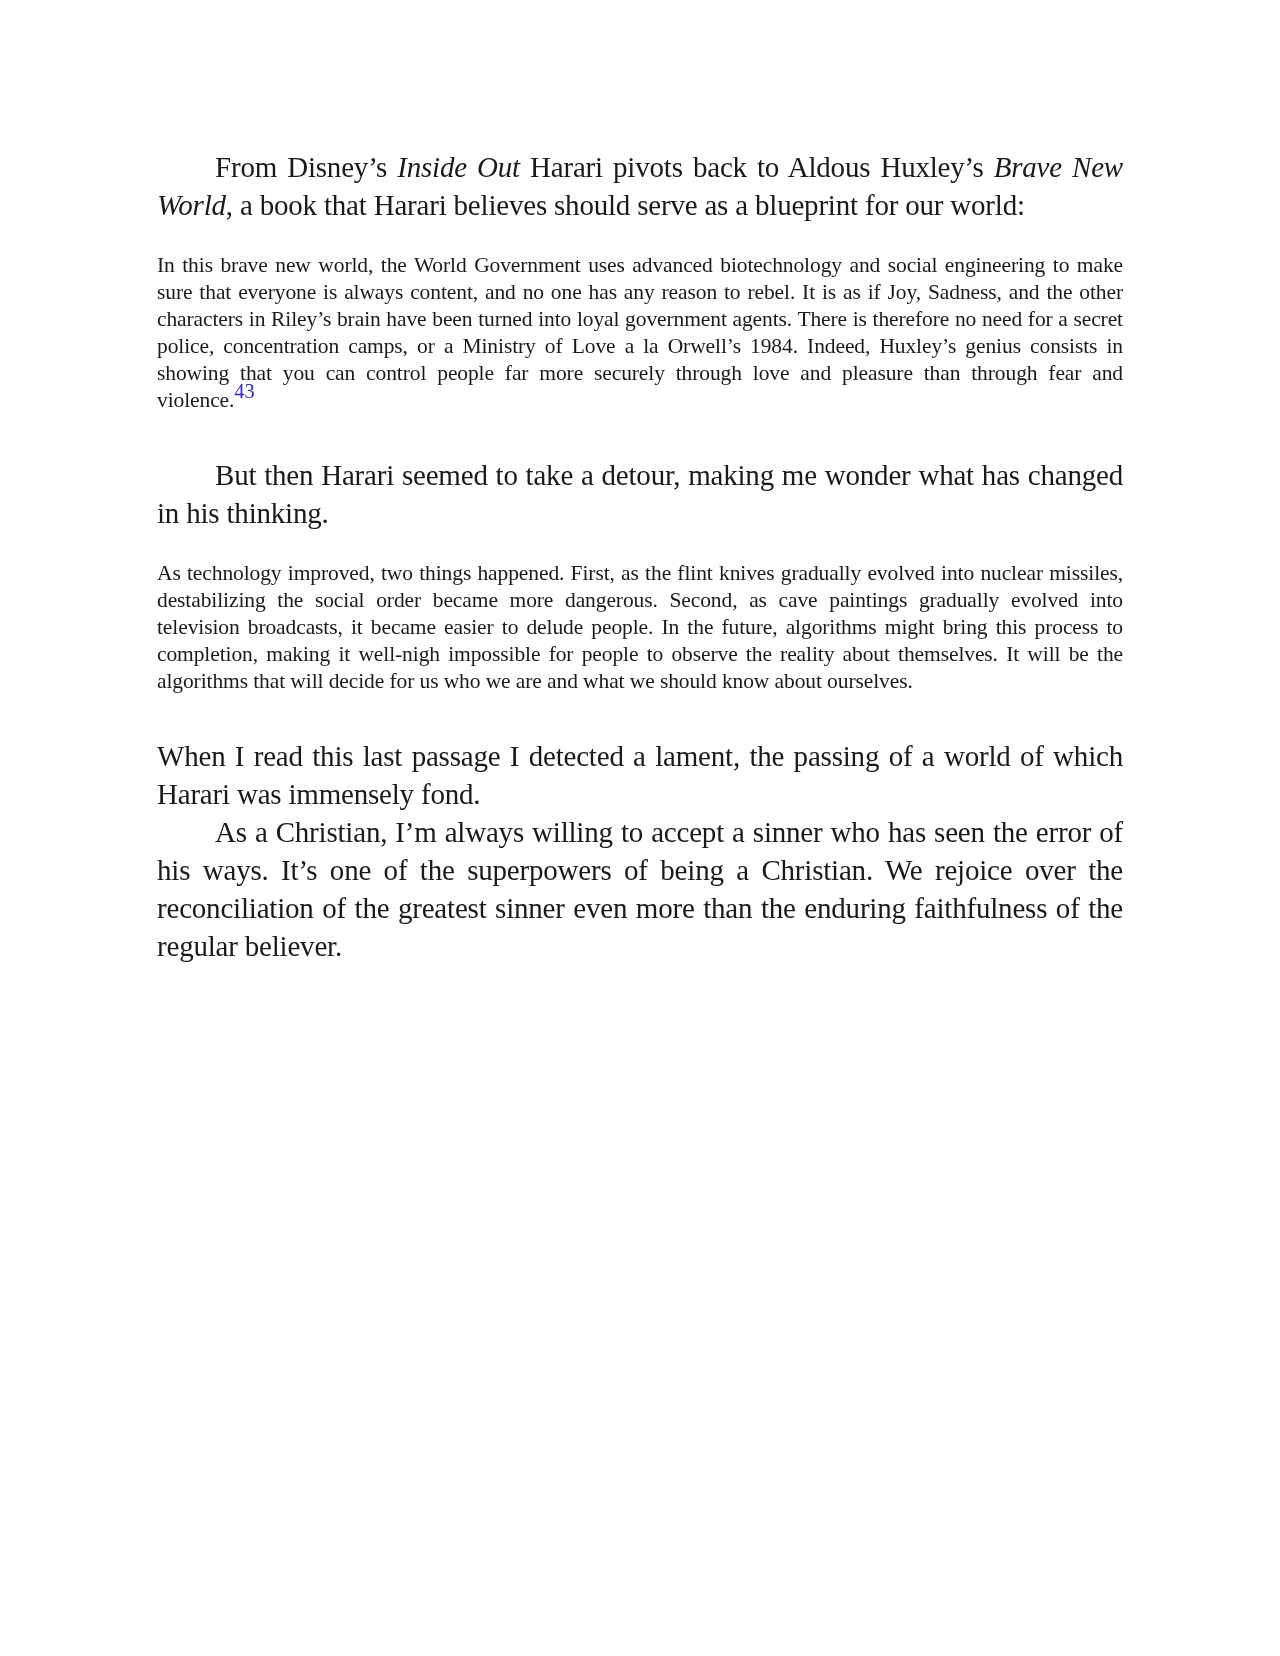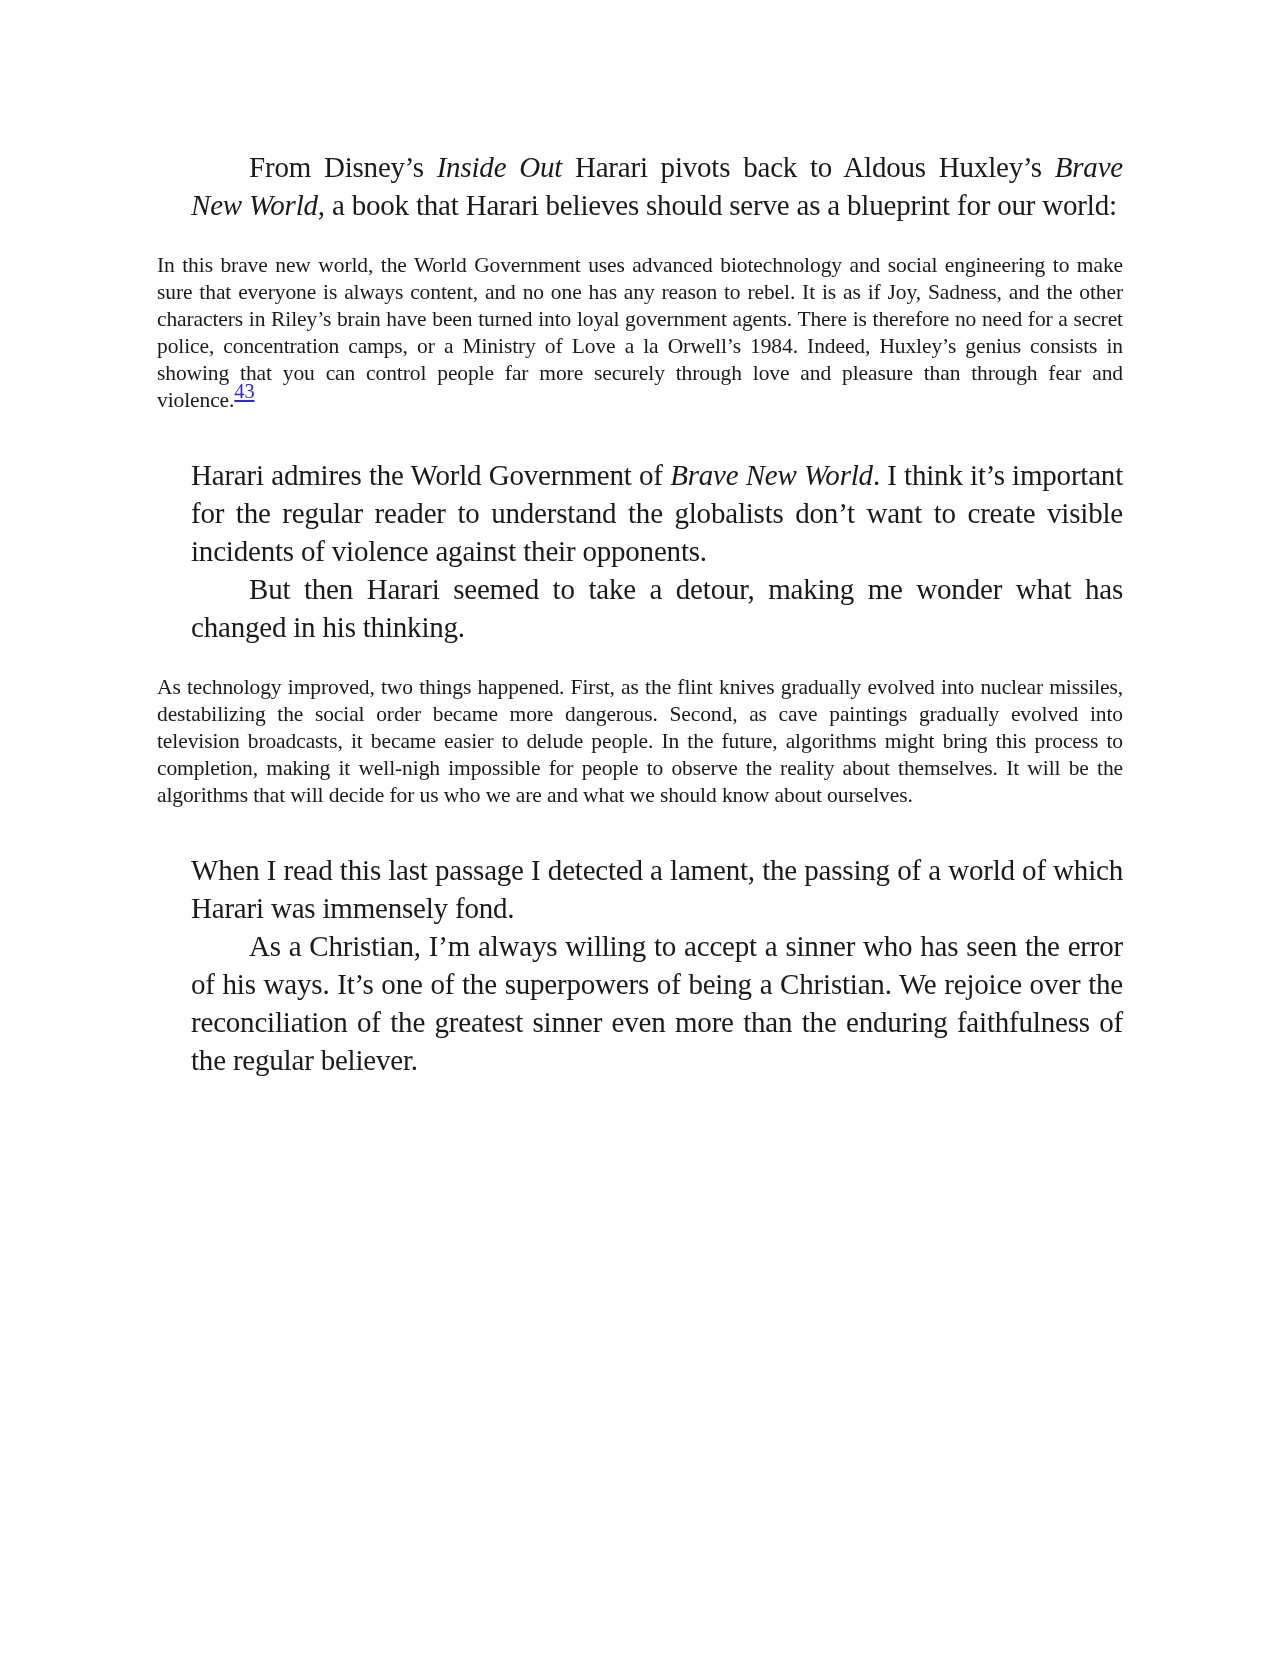--- a/index.html
+++ b/index.html
@@ -20,48 +20,45 @@
     width:966px;
     margin:0 auto;
     padding-top:148px;
   }
   p{margin:0;}
   p.body{
     font-size:29px;
     line-height:38px;
     text-align:justify;
     letter-spacing:-0.2px;
-    margin-left:34px;
   }
   p.body.indent{text-indent:58px;}
   p.quote{
     font-size:21.5px;
     line-height:27px;
     text-align:justify;
     letter-spacing:-0.1px;
     margin:0;
   }
   p.quote.indent{text-indent:18px;}
   
   p.body + p.quote{margin-top:28px;}
   p.quote + p.body{margin-top:42px;}
   i{font-style:italic;}
   a.footnote{
     color:var(--link-color);
-    text-decoration:underline;
     font-size:0.95em;
     vertical-align:0.45em;
     line-height:0;
     cursor:pointer;
   }
 </style>
 </head>
 <body>
 
 <div class="page">
     <p class="body indent"><span>From Disney’s </span><i>Inside Out</i><span> Harari pivots back to Aldous Huxley’s </span><i>Brave New World</i><span>, a book that Harari believes should serve as a blueprint for our world:</span></p>
     <p class="quote"><span>In this brave new world, the World Government uses advanced biotechnology and social engineering to make sure that everyone is always content, and no one has any reason to rebel. It is as if Joy, Sadness, and the other characters in Riley’s brain have been turned into loyal government agents. There is therefore no need for a secret police, concentration camps, or a Ministry of Love a la Orwell’s 1984. Indeed, Huxley’s genius consists in showing that you can control people far more securely through love and pleasure than through fear and violence.</span><a class="footnote">43</a></p>
-    <p class="body"><span>Harari admires the World Government of </span><i>Brave New World</i><span>. I think it’s important for the regular reader to understand the globalists don’t want to create visible incidents of violence against their opponents.</span></p>
     <p class="body indent"><span>But then Harari seemed to take a detour, making me wonder what has changed in his thinking.</span></p>
     <p class="quote"><span>As technology improved, two things happened. First, as the flint knives gradually evolved into nuclear missiles, destabilizing the social order became more dangerous. Second, as cave paintings gradually evolved into television broadcasts, it became easier to delude people. In the future, algorithms might bring this process to completion, making it well-nigh impossible for people to observe the reality about themselves. It will be the algorithms that will decide for us who we are and what we should know about ourselves.</span></p>
     <p class="body"><span>When I read this last passage I detected a lament, the passing of a world of which Harari was immensely fond.</span></p>
     <p class="body indent"><span>As a Christian, I’m always willing to accept a sinner who has seen the error of his ways. It’s one of the superpowers of being a Christian. We rejoice over the reconciliation of the greatest sinner even more than the enduring faithfulness of the regular believer.</span></p>
   </div>
 
 </body></html>

